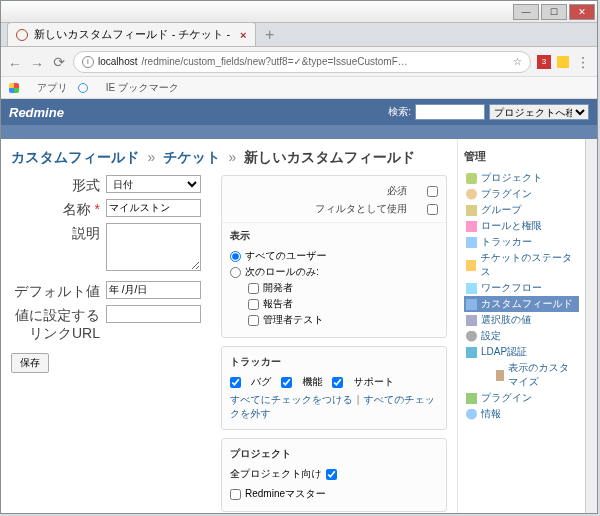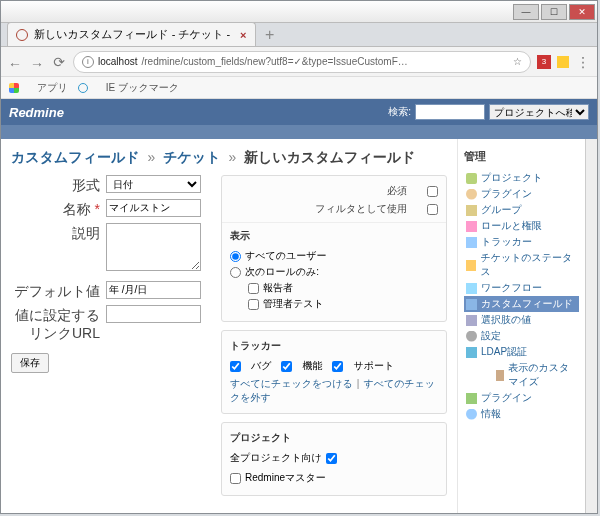--- a/index.html
+++ b/index.html
@@ -171,20 +171,24 @@
             <div class="opt">
                 <input type="radio" checked="" style="">
                 <span>すべてのユーザー</span>
               </div>
             <div class="opt">
                 <input type="radio" style="">
                 <span>次のロールのみ:</span>
               </div>
             <div class="opt sub">
                 <input type="checkbox" style="">
+                <span>開発者</span>
+              </div>
+            <div class="opt sub">
+                <input type="checkbox" style="">
                 <span>報告者</span>
               </div>
             <div class="opt sub">
                 <input type="checkbox" style="">
                 <span>管理者テスト</span>
               </div>
           </div>
 
           <div class="box">
             <div class="box-title">トラッカー</div>

